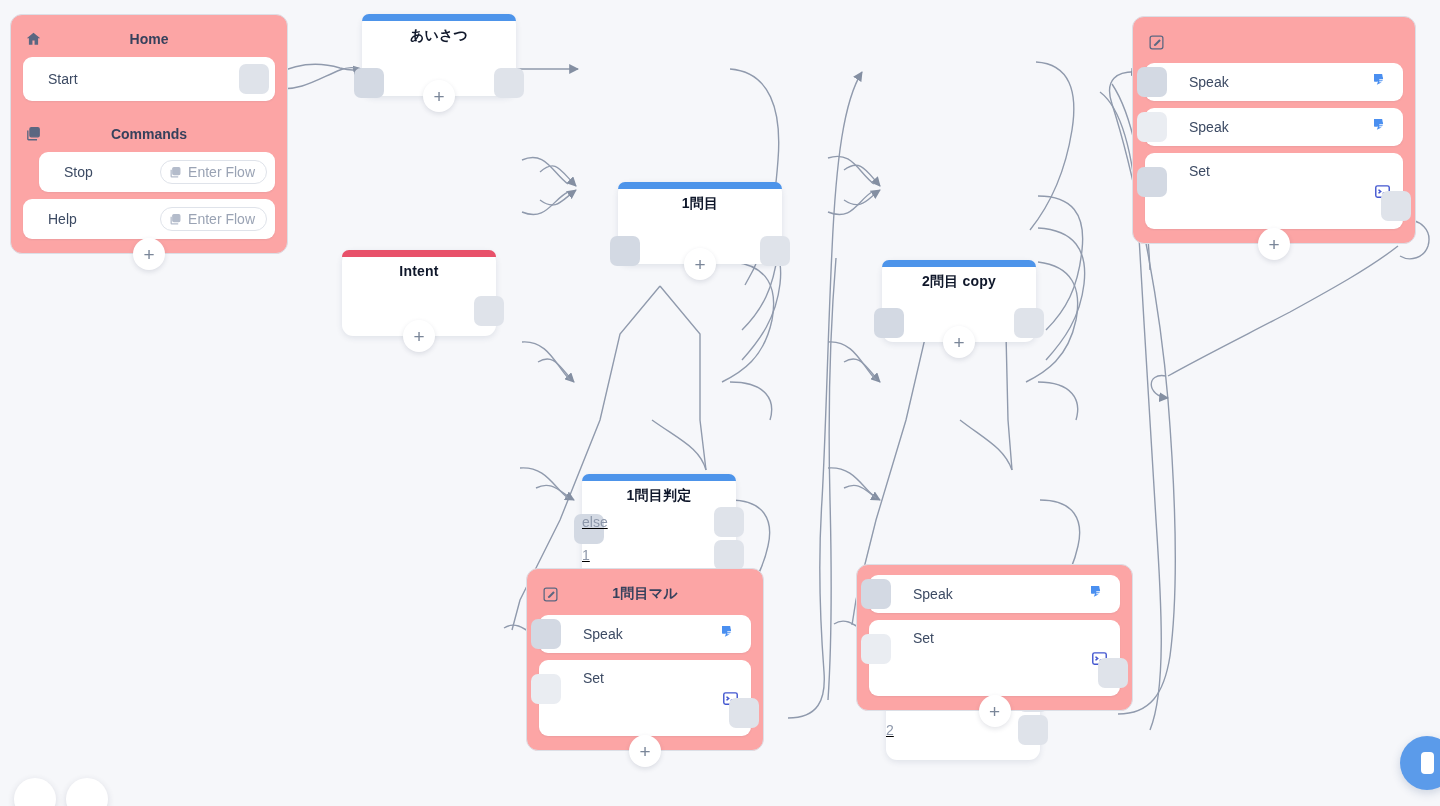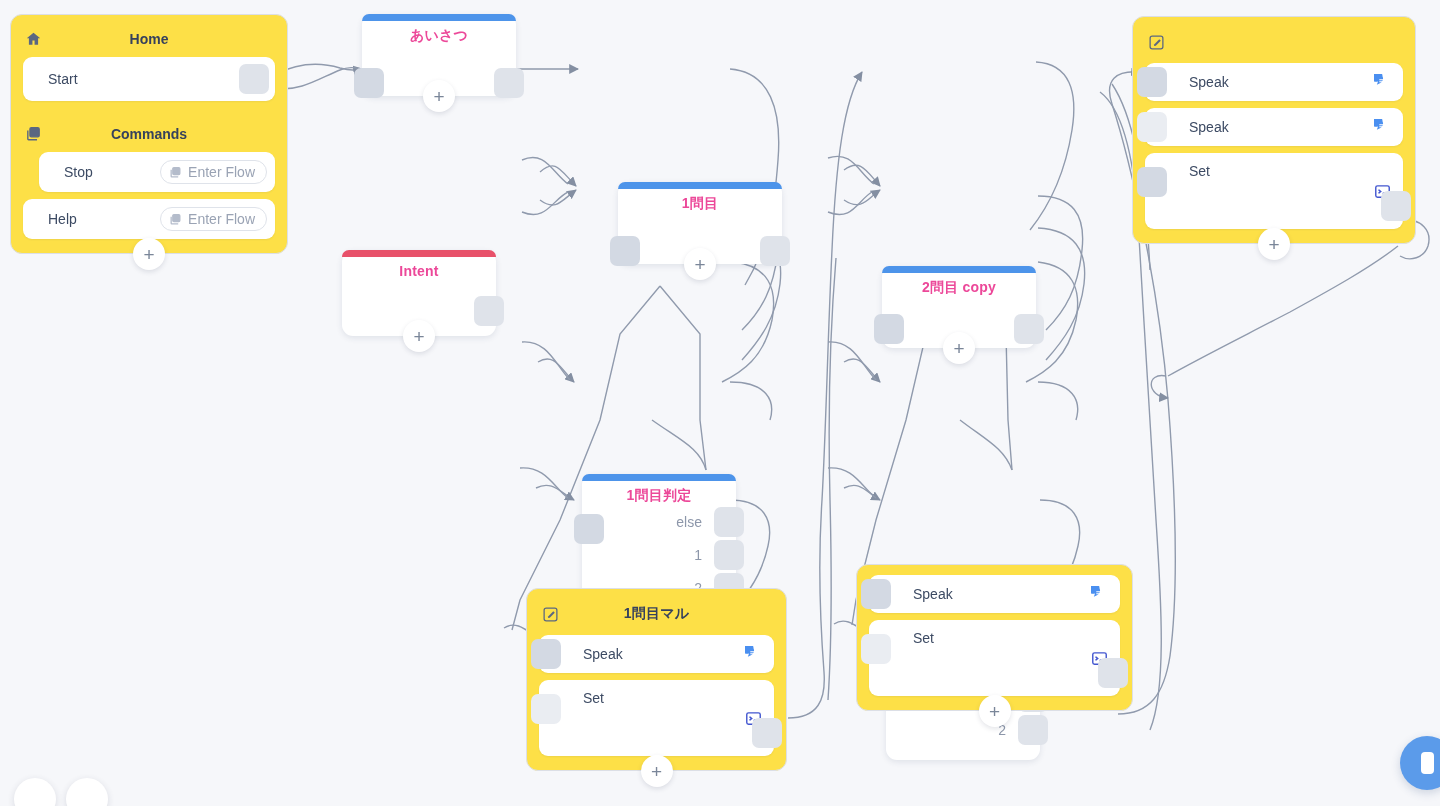--- a/index.html
+++ b/index.html
@@ -17,21 +17,21 @@
   #edges {
     position: absolute; left: 0; top: 0;
     width: 1440px; height: 806px;
     pointer-events: none;
     z-index: 1;
   }
   .node { position: absolute; z-index: 2; }
 
   
   .group-card {
-    background: #fde047;
+    background: #fca5a5;
     border: 1px solid #dcdfe6;
     border-radius: 12px;
     padding: 10px 12px 14px 12px;
   }
   .group-head {
     display: flex; align-items: center;
     height: 30px;
     position: relative;
     margin-bottom: 6px;
   }
@@ -104,41 +104,42 @@
     overflow: visible;
   }
   .block::before {
     content: "";
     position: absolute; left: 0; right: 0; top: 0;
     height: 7px; border-radius: 11px 11px 0 0;
     background: var(--accent, #4d94ea);
   }
   .block-title {
     text-align: center;
-    font-size: 14px; font-weight: 700; color: #ec4899;
+    font-size: 14px; font-weight: 700; color: #0f172a;
     padding-top: 13px;
     letter-spacing: .2px;
   }
   .block-plus {
     position: absolute; left: 50%; bottom: -16px;
     transform: translateX(-50%);
     width: 32px; height: 32px; border-radius: 50%;
     background: #fff;
     box-shadow: 0 2px 5px rgba(40,50,80,.13);
     display: flex; align-items: center; justify-content: center;
     color: #7a8699; font-size: 19px; line-height: 1;
     z-index: 4;
   }
 
   
   .cond-row {
     position: relative;
     height: 33px;
-    display: flex; align-items: center; justify-content: flex-end;
+    display: flex; align-items: center; justify-content: flex-start;
     padding-right: 34px;
+    text-decoration: underline;
   }
   .cond-label { font-size: 14px; color: #8d97aa; }
   .cond-row .port-out { right: -8px; top: 50%; transform: translateY(-50%); }
 
   
   .home-row {
     position: relative;
     background: #fff;
     border-radius: 9px;
     height: 38px;
@@ -357,21 +358,21 @@
     <div class="block-plus">+</div>
   </div>
 
   <div class="node block" style="left:582px; top:14px; width:164px; height:82px;margin-left:36px; --accent:#4d94ea;">
     <div class="block-title">1問目</div>
     <span class="port-in" style="top:54px;"></span>
     <span class="port-out" style="right:-8px; top:54px;"></span>
     <div class="block-plus">+</div>
   </div>
 
-  <div class="node block" style="left:882px; top:16px; width:154px; height:82px; --accent:#4d94ea;">
+  <div class="node block" style="left:882px; top:10px; width:154px; height:82px; --accent:#4d94ea;">
     <div class="block-title">2問目 copy</div>
     <span class="port-in" style="top:48px;"></span>
     <span class="port-out" style="right:-8px; top:48px;"></span>
     <div class="block-plus">+</div>
   </div>
 
   <div class="node block" style="left:582px; top:142px; width:154px; height:144px; --accent:#4d94ea;">
     <div class="block-title">1問目判定</div>
     <span class="port-in" style="top:40px;"></span>
     <div class="cond-row">
@@ -447,21 +448,21 @@
             <path d="M7 10l2.5 2L7 14M13 14.5h4" stroke-linecap="round"></path>
           </svg>
         </span>
         <span class="port-out" style="right:-8px; bottom:8px;"></span>
       </div>
 
       <div class="group-plus">+</div>
     </div>
   </div>
 
-  <div class="node" style="left:526px; top:588px; width:261px;">
+  <div class="node" style="left:526px; top:568px; width:238px;">
     <div class="group-card">
       <div class="group-head">
         <span class="ghead-icon">
           <svg viewBox="0 0 24 24" width="17" height="17" fill="none" stroke="currentColor" stroke-width="1.8">
             <rect x="3" y="3" width="18" height="18" rx="3"></rect>
             <path d="M16 7.5 9 14.5l-.6 2.6 2.6-.6 7-7z" fill="currentColor" stroke="none"></path>
           </svg>
         </span>
         <span class="ghead-title">1問目マル</span>
       </div>

